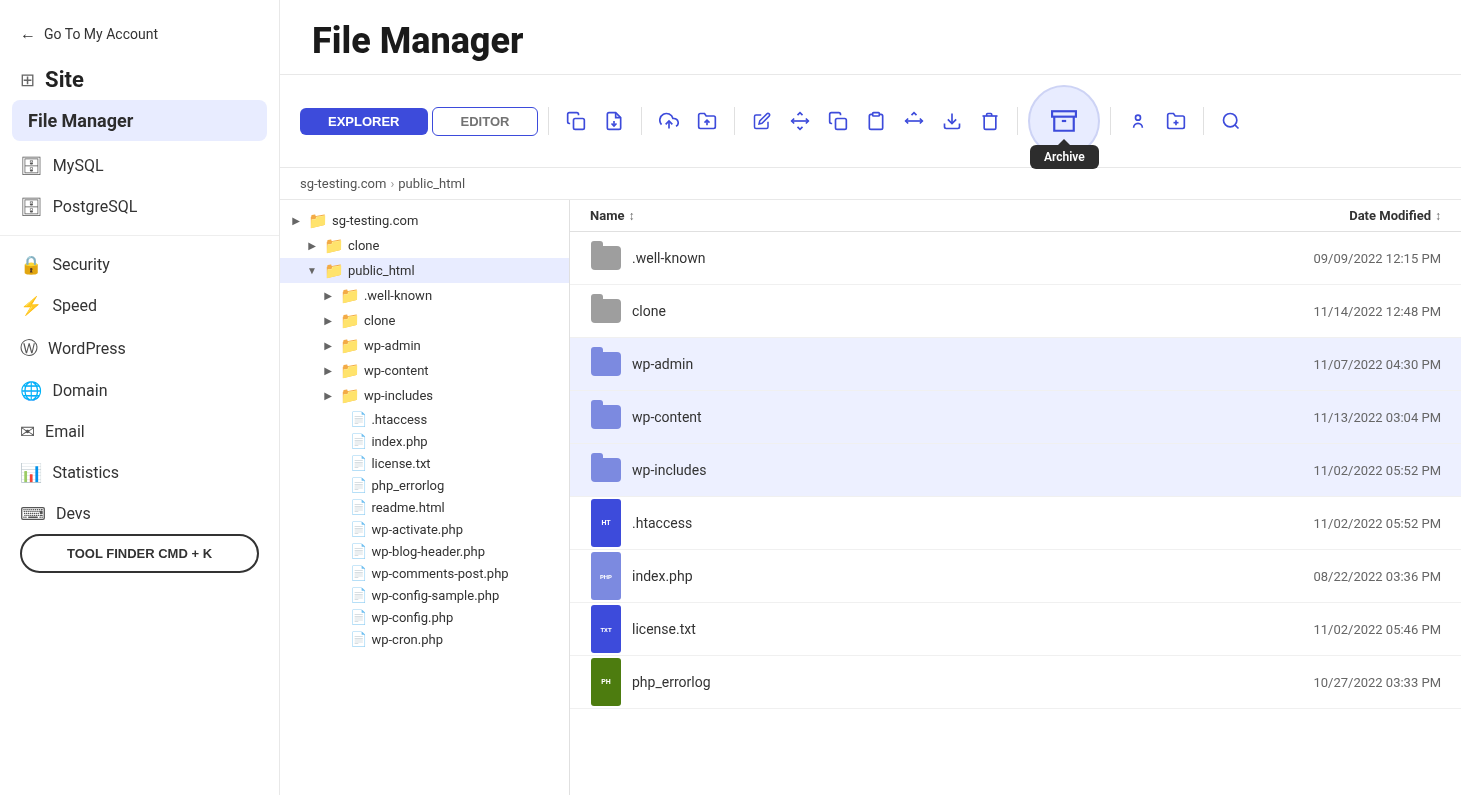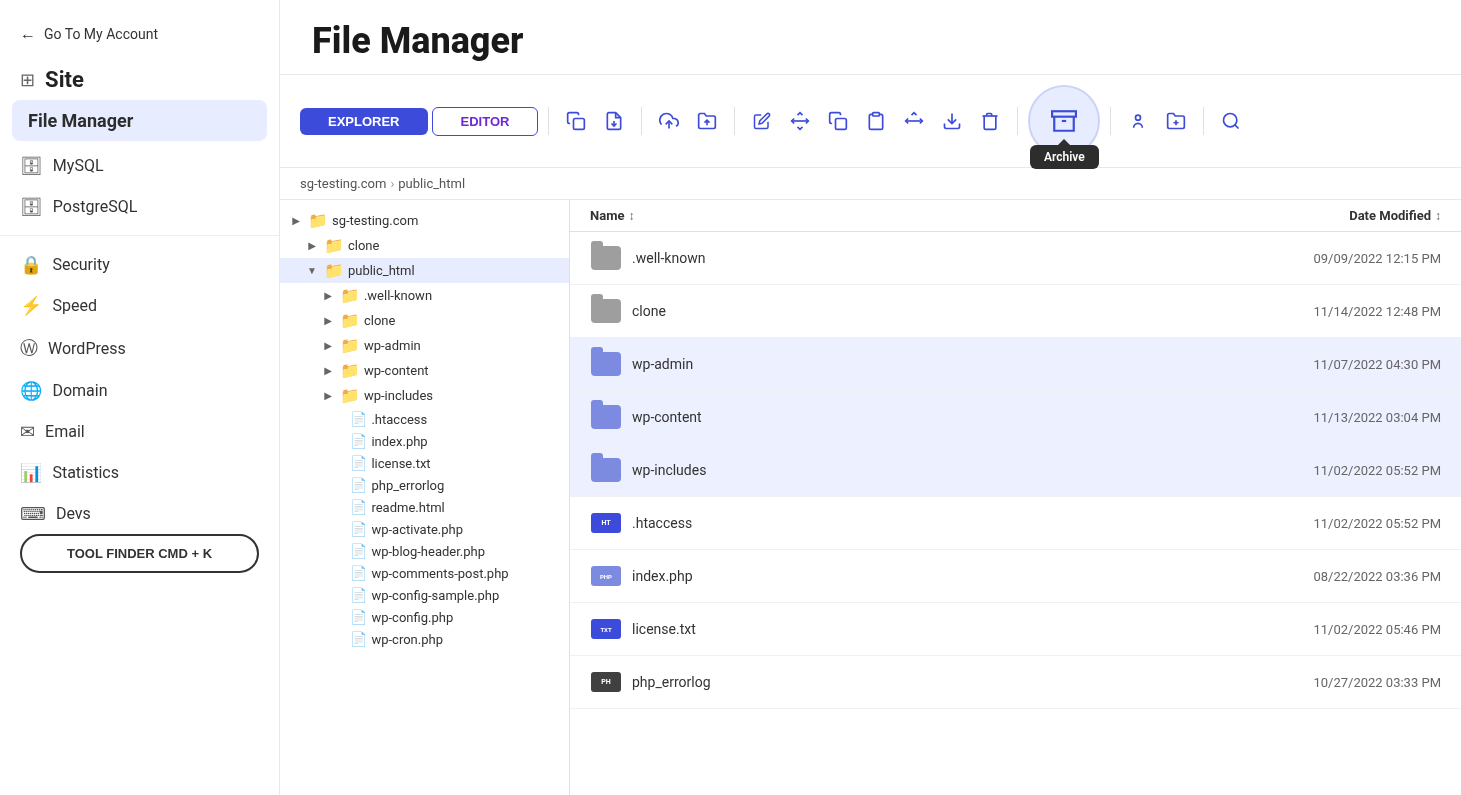--- a/index.html
+++ b/index.html
@@ -101,21 +101,21 @@
       font-size: 13px;
       font-weight: 700;
       cursor: pointer;
     }
     .tab-btn.active {
       background: #3d4bdb;
       color: #fff;
     }
     .tab-btn.inactive {
       background: #fff;
-      color: #6d28d9;
+      color: #737373;
       border: 1px solid #3d4bdb;
     }
     .toolbar-sep { width: 1px; height: 28px; background: #e0e0e0; margin: 0 6px; }
     .toolbar-icon-btn {
       width: 34px;
       height: 34px;
       display: flex;
       align-items: center;
       justify-content: center;
       border: none;
@@ -254,33 +254,33 @@
       left: 0;
       width: 12px;
       height: 5px;
       background: #9e9e9e;
       border-radius: 3px 3px 0 0;
     }
     .folder-icon-lg.blue-folder { background: #7c8ae0; }
     .folder-icon-lg.blue-folder::before { background: #7c8ae0; }
     .file-badge {
       width: 30px;
-      height: 20px;
+      height: 48px;
       border-radius: 3px;
       display: flex;
       align-items: center;
       justify-content: center;
       font-size: 8px;
       font-weight: 700;
       color: #fff;
     }
     .badge-ht { background: #3d4bdb; }
     .badge-php { background: #7c8ae0; }
     .badge-txt { background: #3d4bdb; }
-    .badge-log { background: #404040; }
+    .badge-log { background: #4d7c0f; }
     .file-name { flex: 1; color: #333; font-size: 14px; }
     .file-date { width: 200px; text-align: right; color: #666; font-size: 13px; }
   </style>
 </head>
 <body>
 
 <div class="sidebar">
   <div class="sidebar-back">
     <span class="arrow">←</span>
     <span>Go To My Account</span>

